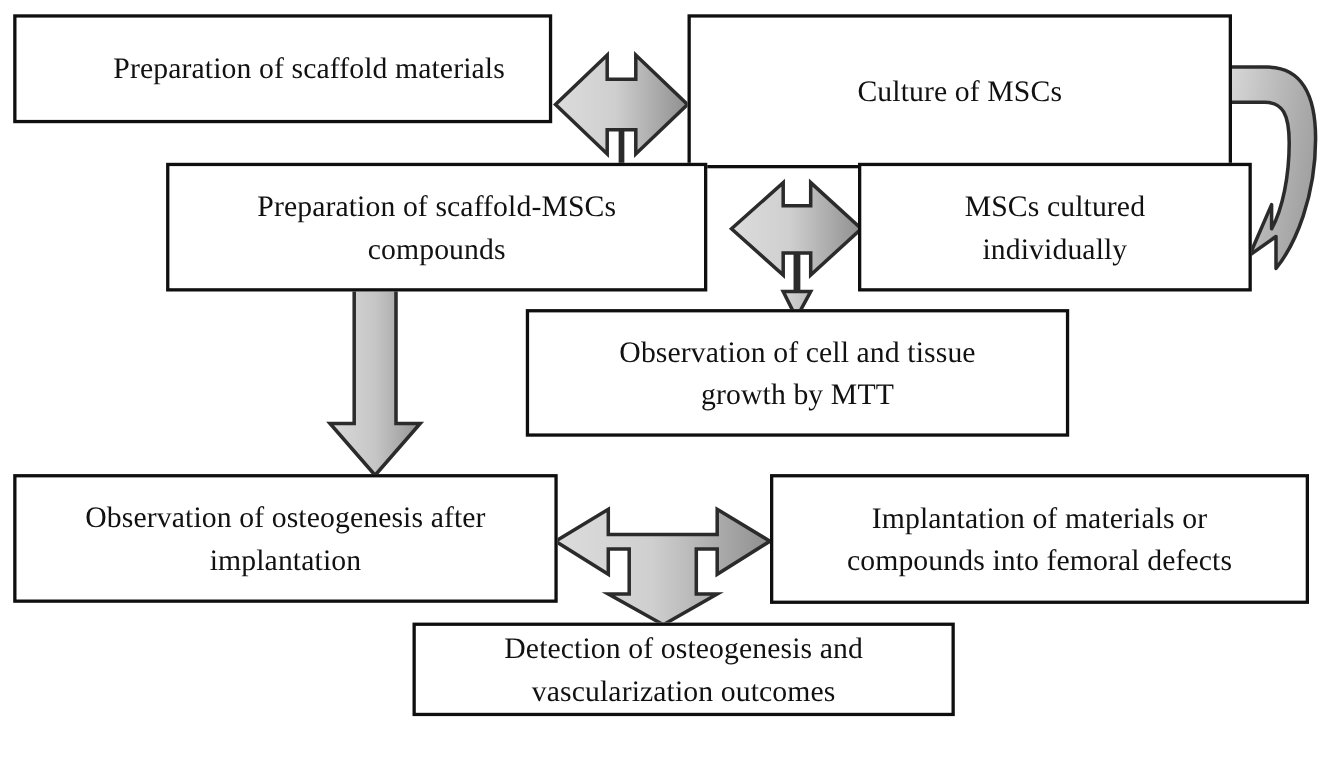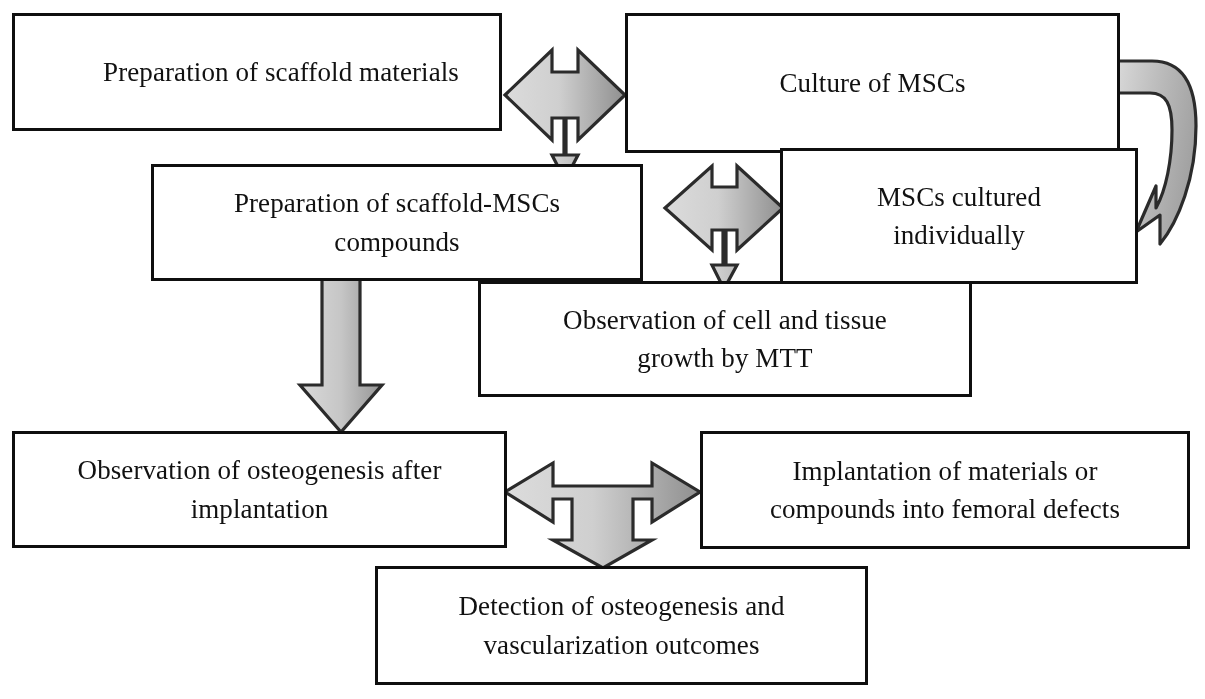--- a/index.html
+++ b/index.html
@@ -96,51 +96,51 @@
     <g>
       <path d="M 322,262 L 360,262 L 360,385 L 382,385 L 341,432 L 300,385 L 322,385 Z" fill="url(#gradV)" stroke="#2b2b2b" stroke-width="3.2" stroke-linejoin="miter"></path>
     </g>
 
     <g>
       <path d="M 505,492 L 553,463 L 553,486 L 652,486 L 652,463 L 700,492 L 652,522 L 652,499 L 633,499
                L 633,540 L 652,540 L 603,568 L 553,540 L 572,540 L 572,499 L 553,499 L 553,522 Z" fill="url(#gradH)" stroke="#2b2b2b" stroke-width="3.2" stroke-linejoin="miter"></path>
     </g>
   </svg>
 
-  <div class="node" style="left:12px; top:13px; width:490px; height:118px;padding-left:48px;">
+  <div class="node" style="left:12px; top:13px; width:490px; height:99px;padding-left:48px;">
     <span class="node-label">Preparation of scaffold materials</span>
   </div>
 
   <div class="node" style="left:625px; top:13px; width:495px; height:140px;">
     <span class="node-label">Culture of MSCs</span>
   </div>
 
-  <div class="node" style="left:151px; top:164px; width:492px; height:117px;">
+  <div class="node" style="left:151px; top:148px; width:492px; height:117px;">
     <span class="node-label">Preparation of scaffold-MSCs
 compounds</span>
   </div>
 
-  <div class="node" style="left:780px; top:148px; width:358px; height:136px;">
+  <div class="node" style="left:780px; top:148px; width:358px; height:117px;">
     <span class="node-label">MSCs cultured
 individually</span>
   </div>
 
   <div class="node" style="left:478px; top:281px; width:494px; height:116px;font-family:Liberation Serif, serif;">
     <span class="node-label">Observation of cell and tissue
 growth by MTT</span>
   </div>
 
   <div class="node" style="left:12px; top:431px; width:495px; height:117px;">
     <span class="node-label">Observation of osteogenesis after
 implantation</span>
   </div>
 
   <div class="node" style="left:700px; top:431px; width:490px; height:118px;">
     <span class="node-label">Implantation of materials or
 compounds into femoral defects</span>
   </div>
 
-  <div class="node" style="left:375px; top:566px; width:493px; height:119px;">
+  <div class="node" style="left:375px; top:566px; width:493px; height:85px;">
     <span class="node-label">Detection of osteogenesis and
 vascularization outcomes</span>
   </div>
 
 </div>
 
 </body></html>

